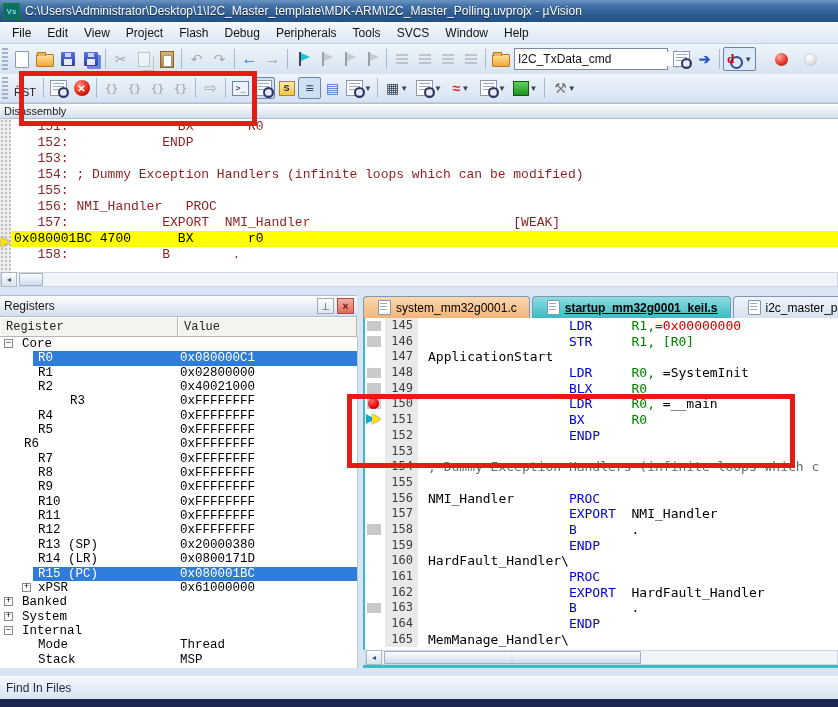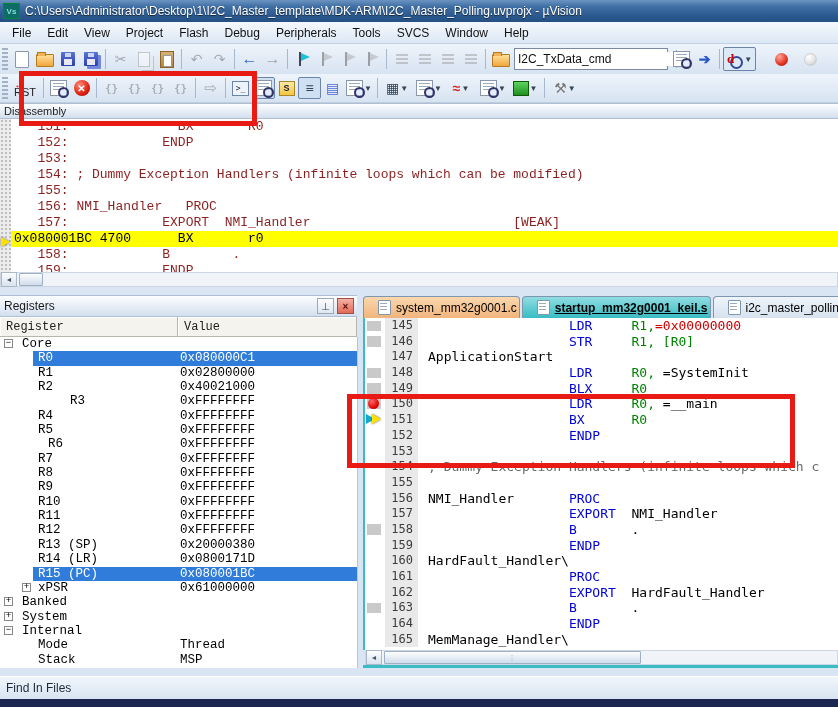--- a/index.html
+++ b/index.html
@@ -118,21 +118,21 @@
   .reg-row.sel{background:linear-gradient(90deg,#ffffff 0 33px,#2f7cdb 33px);}
   .reg-row.sel .reg-name,.reg-row.sel .reg-val{color:#fff;}
   .reg-name{position:absolute;top:0;color:#000;white-space:pre;}
   .reg-name.b{font-weight:normal;}
   .reg-val{position:absolute;left:180px;top:0;color:#000;white-space:pre;}
   .treebox{position:absolute;top:2px;width:9px;height:9px;border:1px solid #888;background:#fff;
     font-size:9px;line-height:7px;text-align:center;color:#000;box-sizing:border-box;}
 
   
   #editor-tabs{position:absolute;left:363px;top:296px;width:475px;height:22px;display:flex;align-items:flex-end;overflow:hidden;}
-  .tab{height:21px;display:flex;align-items:center;gap:5px;padding:0 2px 0 14px;font-size:12px;color:#000;
+  .tab{height:21px;display:flex;align-items:center;gap:5px;padding:0 12px 0 14px;font-size:12px;color:#000;
     border:1px solid #7e96ae;border-bottom:none;border-radius:4px 4px 0 0;margin-right:2px;white-space:nowrap;flex:none;}
   .tab.orange{background:linear-gradient(#fbd8ae,#f1b47c);}
   .tab.active{background:linear-gradient(#8fdde2,#39bcc4);}
   .tab.active .tlabel{font-weight:bold;text-decoration:underline;}
   .tab.plain{background:linear-gradient(#eef4fa,#d6e2ee);}
   .i-doc{width:11px;height:13px;background:#fff;border:1px solid #7e96ae;border-radius:1px;position:relative;flex:none;}
   .i-doc::before{content:"";position:absolute;left:1px;top:2px;width:7px;height:1px;background:#9ab;box-shadow:0 3px 0 #9ab,0 6px 0 #9ab;}
   #editor-body{position:absolute;left:363px;top:318px;width:475px;height:332px;background:#ffffff;
     border-left:2px solid #39bcc4;box-sizing:border-box;overflow:hidden;}
   .ed-row{display:flex;height:15.7px;align-items:stretch;}
@@ -366,21 +366,20 @@
   <div id="disasm-body">
       <div class="dline">   151:              BX       R0</div>
       <div class="dline">   152:            ENDP</div>
       <div class="dline">   153:</div>
       <div class="dline">   154: ; Dummy Exception Handlers (infinite loops which can be modified)</div>
       <div class="dline">   155:</div>
       <div class="dline">   156: NMI_Handler   PROC</div>
       <div class="dline">   157:            EXPORT  NMI_Handler                          [WEAK]</div>
       <div class="dline cur">0x080001BC 4700      BX       r0</div>
       <div class="dline">   158:            B        .</div>
-      <div class="dline">   159:            ENDP</div>
     </div>
   <div id="disasm-arrow"></div>
   <div class="hscroll" id="disasm-hscroll">
     <div class="harrow">◄</div>
     <div class="hthumb"></div>
   </div>
 
   <div class="caption" id="reg-caption">
     <span class="title">Registers</span>
     <span class="capbtn">
@@ -418,21 +417,21 @@
       </div>
       <div class="reg-row">
         <span class="reg-name" style="left: 38px;">R4</span>
         <span class="reg-val">0xFFFFFFFF</span>
       </div>
       <div class="reg-row">
         <span class="reg-name" style="left: 38px;">R5</span>
         <span class="reg-val">0xFFFFFFFF</span>
       </div>
       <div class="reg-row">
-        <span class="reg-name" style="left: 48px; text-align: right;">R6</span>
+        <span class="reg-name" style="left: 24px; text-align: right;">R6</span>
         <span class="reg-val">0xFFFFFFFF</span>
       </div>
       <div class="reg-row">
         <span class="reg-name" style="left: 38px;">R7</span>
         <span class="reg-val">0xFFFFFFFF</span>
       </div>
       <div class="reg-row">
         <span class="reg-name" style="left: 38px;">R8</span>
         <span class="reg-val">0xFFFFFFFF</span>
       </div>

